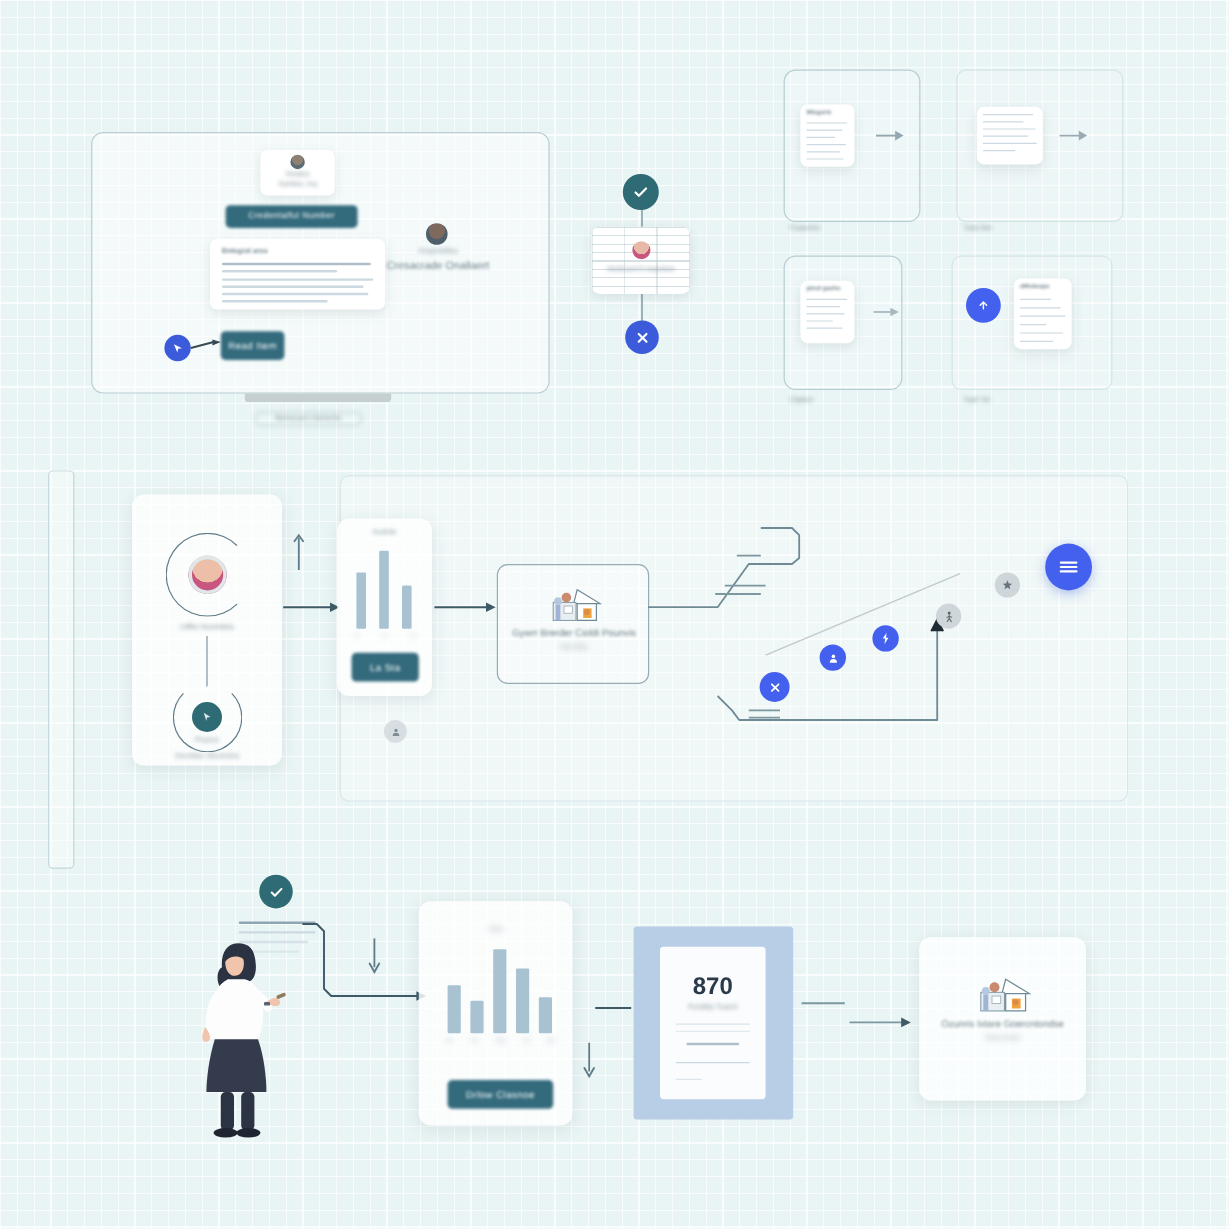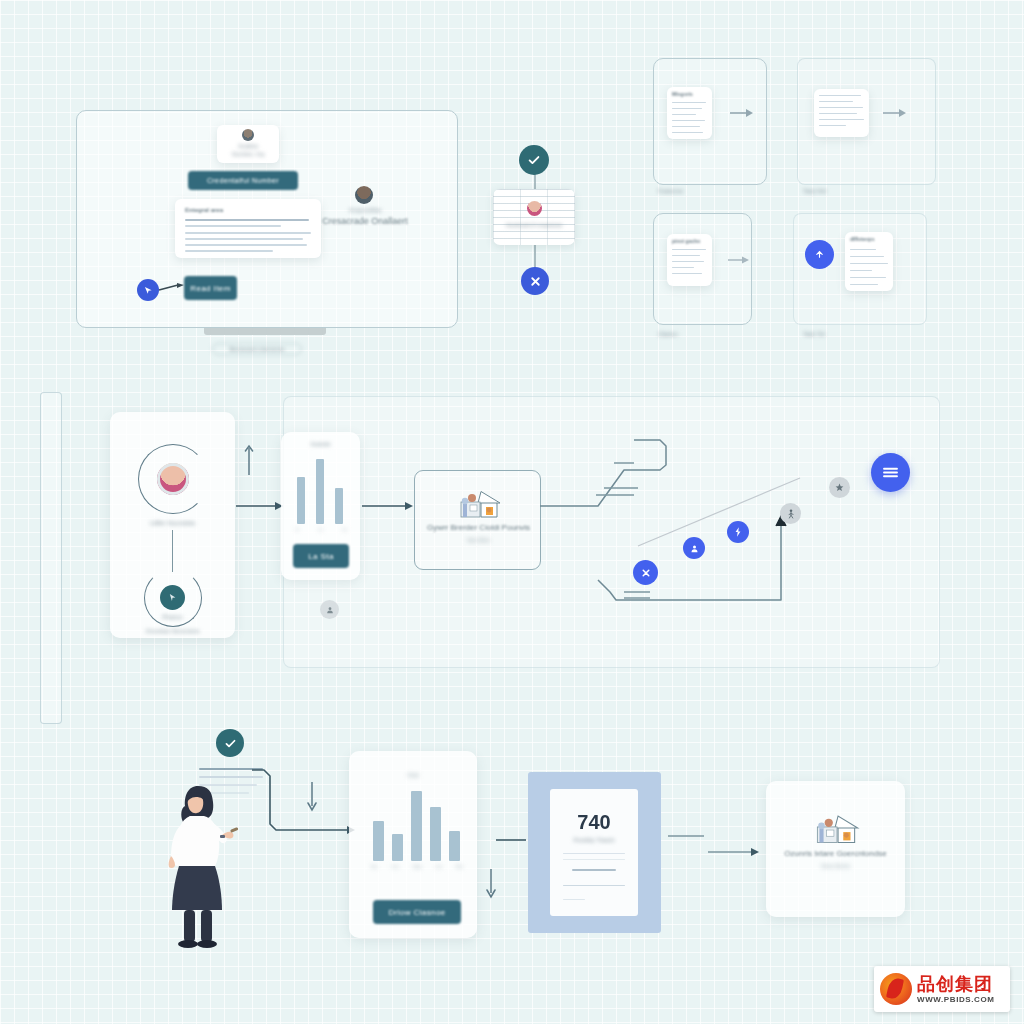--- a/index.html
+++ b/index.html
@@ -423,21 +423,21 @@
       <span>Una</span>
       <span>Bodj</span>
       <span>Lak</span>
       <span>Rtni</span>
     </div>
     <div class="abs btn-teal blur" style="left:24px; top:149px; width:88px; height:24px;">Drlow Clasnoe</div>
   </div>
 
   <div class="abs" style="left:528px; top:772px; width:133px; height:161px; background:#b8cde6; border-radius:3px;"></div>
   <div class="abs" style="left:550px; top:789px; width:88px; height:127px; background:#fafcfd; border-radius:3px;">
-    <div class="abs" style="left:0; top:22px; width:88px; text-align:center; font-size:20px; font-weight:700; color:#2b3a4a; filter:blur(.55px);">740</div>
+    <div class="abs" style="left:0; top:22px; width:88px; text-align:center; font-size:20px; font-weight:700; color:#2b3a4a; filter:blur(.55px);">870</div>
     <div class="abs blur2 minitext" style="left:0; top:48px; width:88px; text-align:center;">Purslitty Trasch</div>
     <div class="abs txtline" style="left:13px; top:64px; width:62px; height:1.4px; opacity:.7;"></div>
     <div class="abs txtline" style="left:13px; top:70px; width:62px; height:1.4px; opacity:.5;"></div>
     <div class="abs txtline dk" style="left:22px; top:80px; width:44px; height:1.6px;"></div>
     <div class="abs txtline" style="left:13px; top:96px; width:62px; height:1.4px;"></div>
     <div class="abs txtline" style="left:13px; top:110px; width:22px; height:1.4px; opacity:.6;"></div>
   </div>
 
   <svg class="abs" style="left:496px; top:836px;" width="34" height="8">
     <line x1="0" y1="4" x2="30" y2="4" stroke="#3e5a66" stroke-width="1.6"></line>
@@ -457,21 +457,14 @@
       <rect x="19" y="16" width="7" height="6" fill="#ffffff" stroke="#8fa4ae" stroke-width=".6"></rect>
       <rect x="35" y="18" width="7" height="8" fill="#f0a23c"></rect>
       <circle cx="21" cy="9" r="4" fill="#c98a6d"></circle>
       <circle cx="14" cy="12" r="3.2" fill="#b4c8e0"></circle>
       <circle cx="38" cy="21" r="2.4" fill="#d98d4a"></circle>
     </svg>
     <div class="abs blur caption" style="left:0; top:68px; width:139px; text-align:center; font-size:8px;">Ozunris Ixtare Goercntondse</div>
     <div class="abs blur3 minitext" style="left:0; top:82px; width:139px; text-align:center;">Vinur Ernin</div>
   </div>
 
-  <div id="watermark">
-    <div class="wm-logo"></div>
-    <div class="wm-txt">
-      <div class="wm-cn">品创集团</div>
-      <div class="wm-url">WWW.PBIDS.COM</div>
-    </div>
-  </div>
 
 </div>
 
 </body></html>

